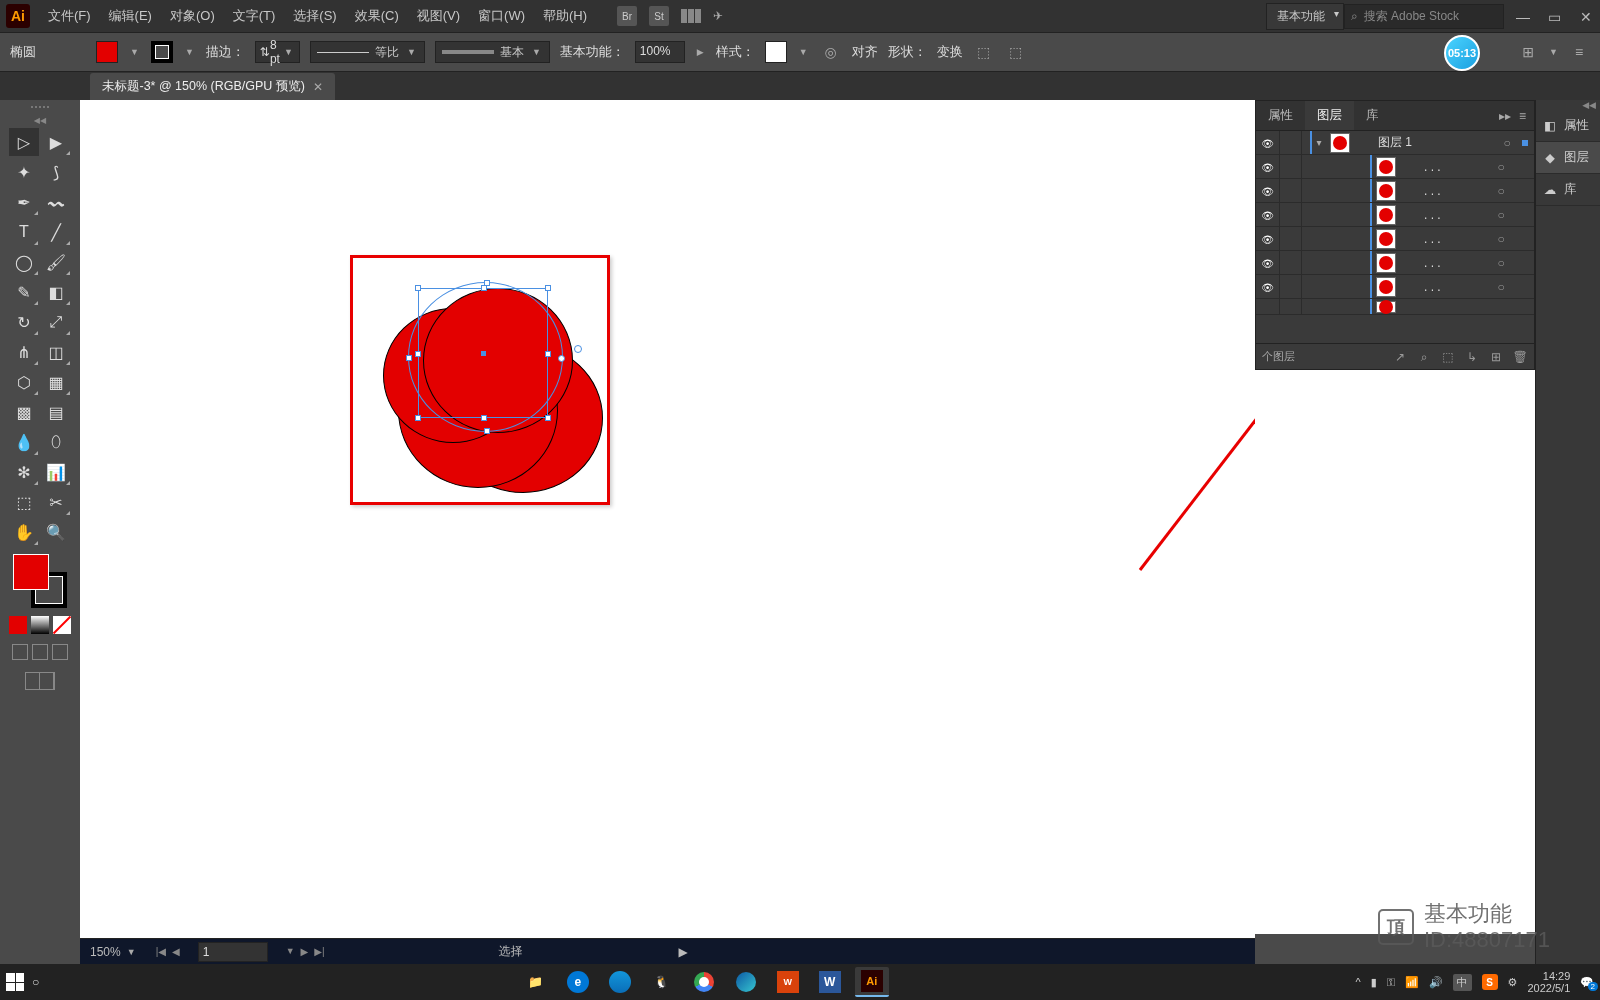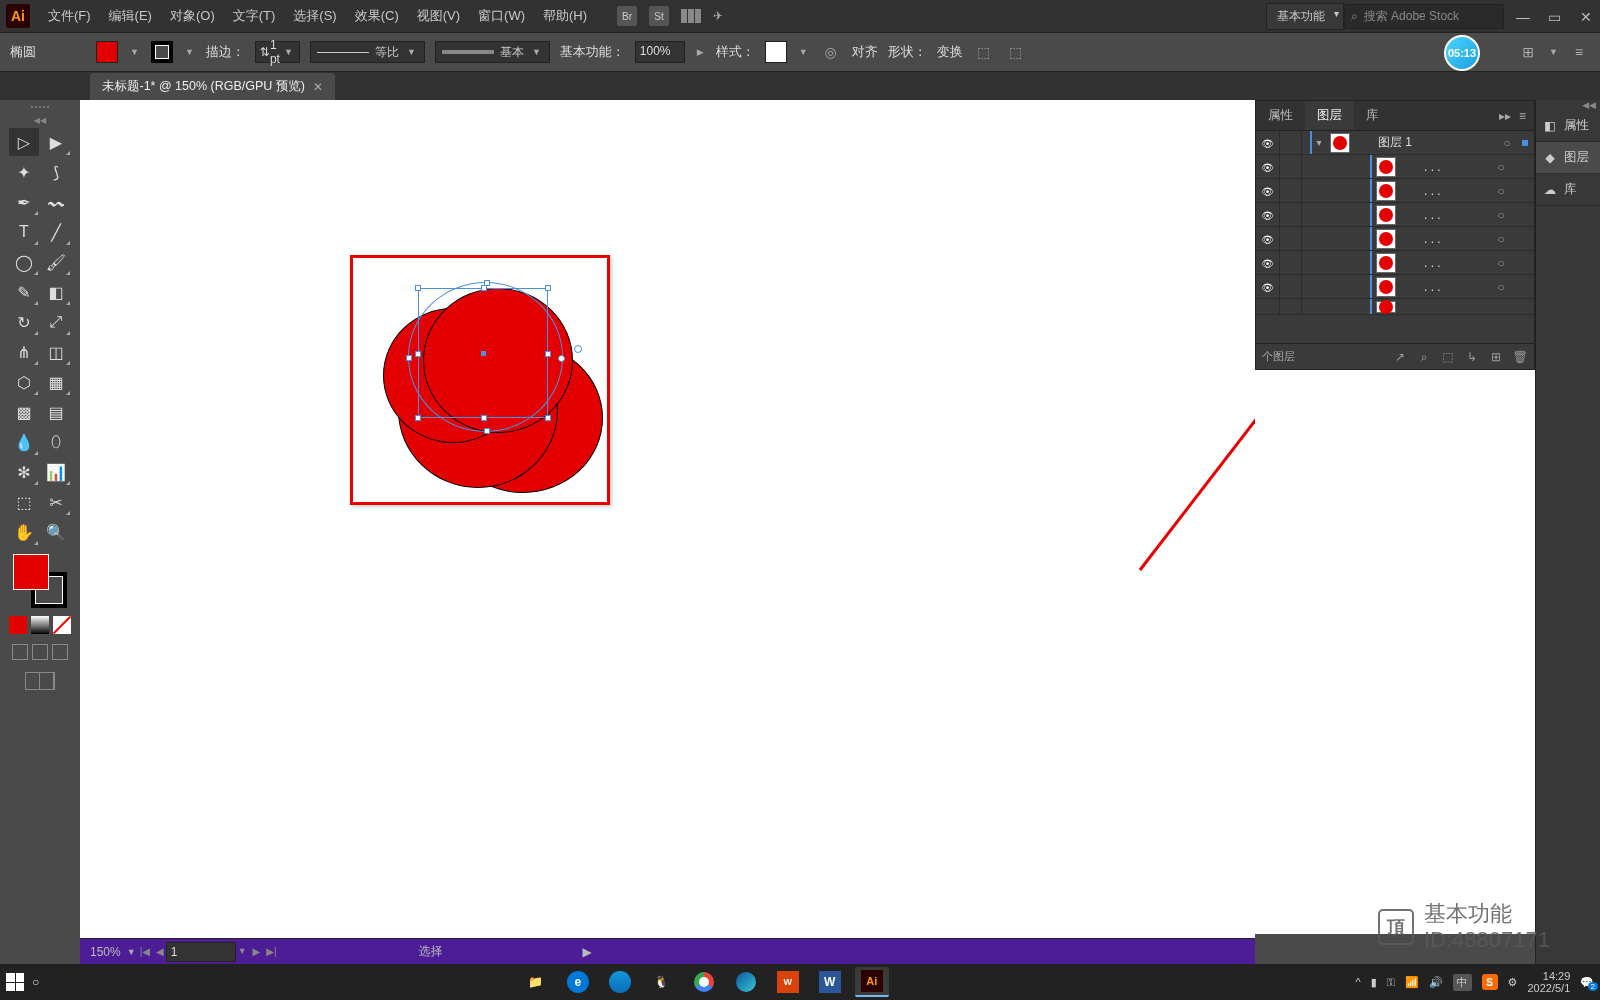--- a/index.html
+++ b/index.html
@@ -95,21 +95,21 @@
   .panel-footer { height:26px; border-top:1px solid #222; display:flex; align-items:center; padding:0 6px; gap:8px; font-size:11px; color:#aaa; background:#3a3a3a; }
   .pf-ic { width:16px; font-size:12px; color:#999; text-align:center; }
   .canvas-lower { position:absolute; top:270px; left:0; width:280px; bottom:30px; background:#fff; }
 
   .collapsed-panels { width:65px; background:#383838; display:flex; flex-direction:column; border-left:1px solid #222; }
   .cpanel-row { height:32px; display:flex; align-items:center; gap:6px; padding:0 6px; color:#ccc; font-size:12.5px; border-bottom:1px solid #2b2b2b; }
   .cpanel-row.active { background:#4a4a4a; }
   .cp-icon { width:16px; height:16px; display:flex; align-items:center; justify-content:center; }
 
   
-  .statusbar { position:absolute; bottom:36px; left:80px; right:345px; height:26px; background:#4c1d95; border-top:1px solid #222; display:flex; align-items:center; padding:0 10px; gap:0; color:#bbb; font-size:12px; }
+  .statusbar { position:absolute; bottom:36px; left:80px; right:345px; height:26px; background:#0f172a; border-top:1px solid #222; display:flex; align-items:center; padding:0 10px; gap:16px; color:#bbb; font-size:12px; }
   .zoom-sel { display:flex; align-items:center; gap:4px; }
   .nav-arrows { display:flex; gap:2px; font-size:10px; }
   .nav-arrows span { padding:2px; color:#888; }
   .artb-in { width:70px; padding:2px 4px; background:#333; border:1px solid #222; color:#ddd; }
 
   
   .taskbar { position:absolute; bottom:0; left:0; right:0; height:36px; background:#222; display:flex; align-items:center; padding:0 6px; }
   .tb-start { width:18px; height:18px; display:grid; grid-template-columns:1fr 1fr; grid-template-rows:1fr 1fr; gap:1px; margin-right:8px; }
   .tb-start div { background:#fff; }
   .tb-search { width:20px; color:#ddd; }
@@ -168,21 +168,21 @@
 <div class="controlbar">
   <span class="ctrl-label">椭圆</span>
   <span style="width:40px"></span>
   <div class="swatch" style="background:#e30000"></div>
     <span class="dd">▼</span>
   <div class="swatch" style="background:#4a4a4a;border:4px solid #000;box-shadow:inset 0 0 0 1px #fff"></div>
     <span class="dd">▼</span>
   <span class="ctrl-label">描边：</span>
   <div class="stroke-input">
       <span>⇅</span>
-      <span>1 pt</span>
+      <span>8 pt</span>
       <span class="dd">▼</span>
     </div>
   <div class="dash-sel">
       <div class="dash-line"></div>
       <span>等比</span>
       <span class="dd">▼</span>
     </div>
   <div class="dash-sel">
       <div class="dash-line" style="height:4px;background:#888"></div>
       <span>基本</span>
@@ -203,21 +203,21 @@
   <div class="timer-badge">05:13</div>
   <div style="margin-left:auto;display:flex;gap:8px;align-items:center">
     <div class="ctrl-icon">⊞</div>
       <span class="dd">▼</span>
     <div class="ctrl-icon">≡</div>
   </div>
 </div>
 
 <div class="tabbar">
   <div class="doc-tab">
-    <span>未标题-1* @ 150% (RGB/GPU 预览)</span>
+    <span>未标题-3* @ 150% (RGB/GPU 预览)</span>
     <span class="tab-close">✕</span>
   </div>
 </div>
 
 <div class="main">
 
   <div class="toolcol">
     <div class="tool-handle">
         <span></span>
         <span></span>

